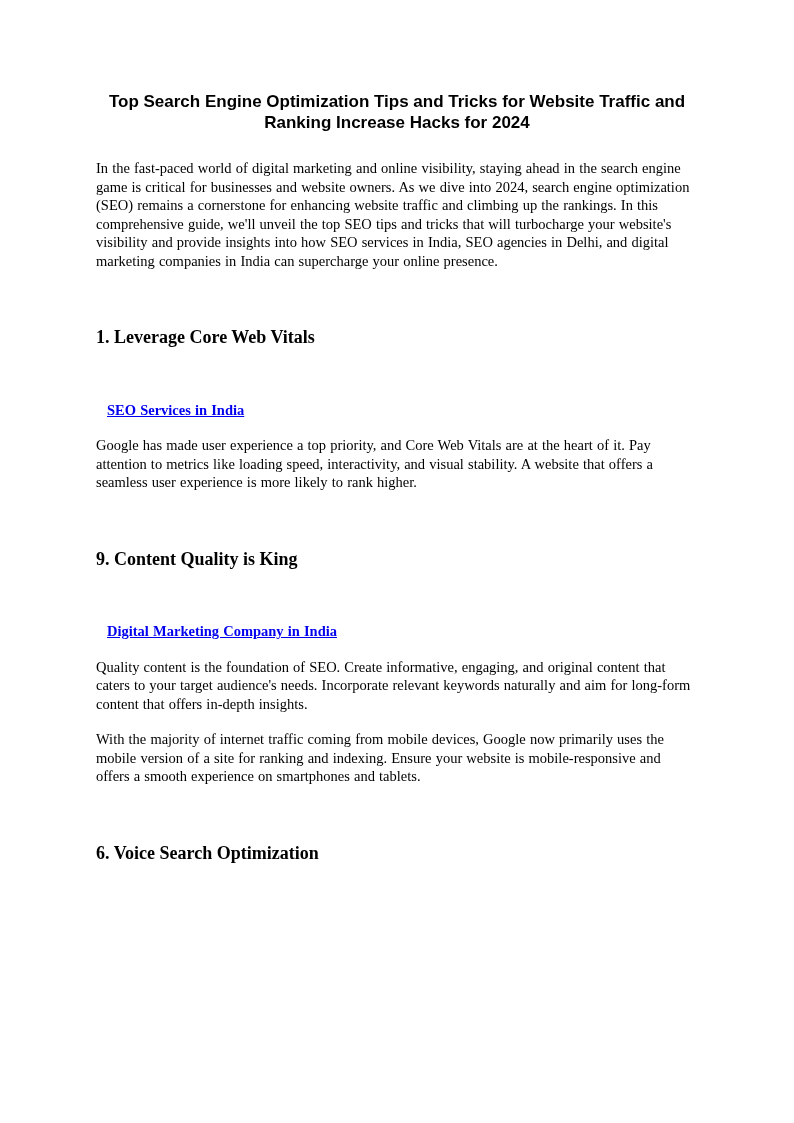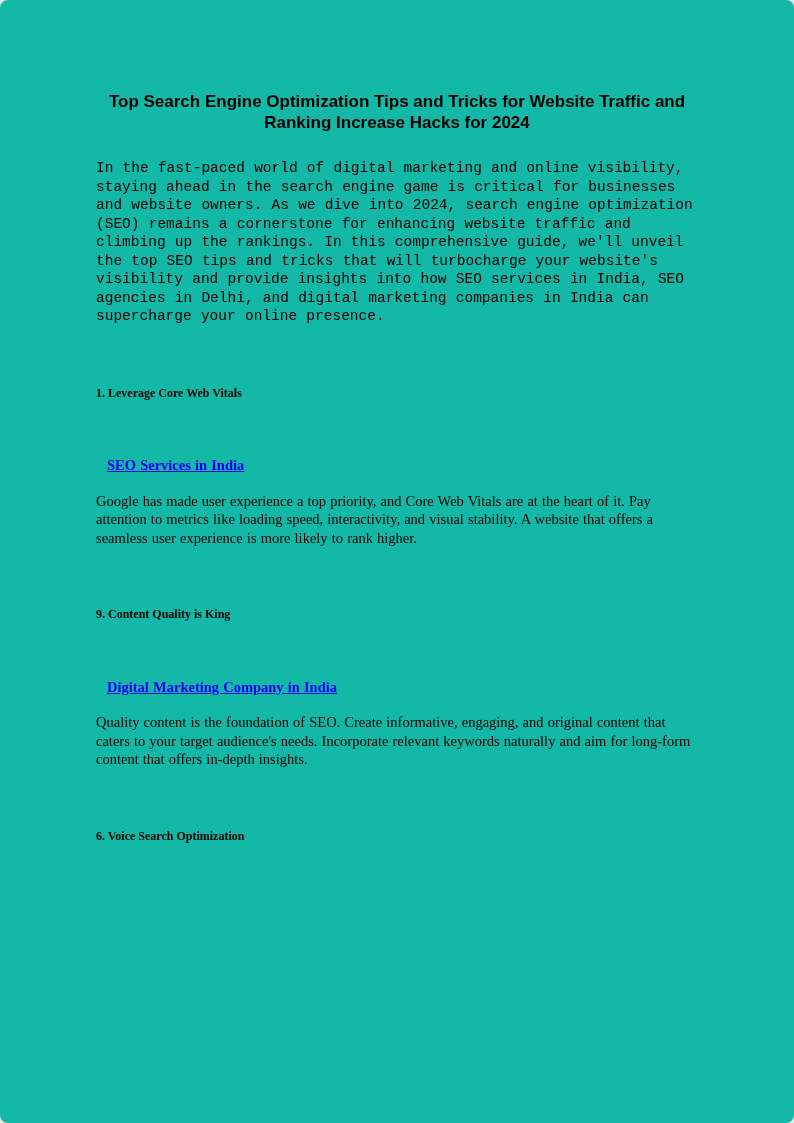--- a/index.html
+++ b/index.html
@@ -5,46 +5,44 @@
   html, body {
     margin: 0;
     padding: 0;
     background: #e8e8e8;
   }
   .page {
     position: relative;
     width: 794px;
     height: 1123px;
     margin: 0 auto;
-    background: #14b8a6;
+    background: #ffffff;
     box-sizing: border-box;
     padding: 91px 96px 0 96px;
     overflow: hidden;
     font-family: "Liberation Serif", serif;
     font-size: 14.5px;
     line-height: 18.5px;
     color: #000000;
-    border-radius: 8px;
   }
   .doc-title {
     font-family: "Liberation Sans", sans-serif;
     font-size: 17px;
     line-height: 21px;
     font-weight: bold;
     text-align: center;
     margin: 0;
     color: #000000;
   }
   .intro {
     margin: 26px 0 0 0;
-    font-family: Liberation Mono, monospace;
   }
   .section-heading {
     font-family: "Liberation Serif", serif;
-    font-size: 12px;
+    font-size: 18px;
     line-height: 18.5px;
     font-weight: bold;
     margin: 58px 0 0 0;
   }
   .link-line {
     margin: 54px 0 0 11px;
   }
   .doc-link {
     color: var(--link-color, #0000EE);
     font-weight: bold;
@@ -77,19 +75,20 @@
 
   <section>
     <h2 class="section-heading">9. Content Quality is King</h2>
     <p class="link-line">
       <a href="#" class="doc-link">Digital Marketing Company in India</a>
     </p>
     <p class="section-body">Quality content is the foundation of SEO. Create informative, engaging, and original content that caters to your target audience's needs. Incorporate relevant keywords naturally and aim for long-form content that offers in-depth insights.</p>
   </section>
 
   <section>
+    <p class="section-body">With the majority of internet traffic coming from mobile devices, Google now primarily uses the mobile version of a site for ranking and indexing. Ensure your website is mobile-responsive and offers a smooth experience on smartphones and tablets.</p>
   </section>
 
   <section>
     <h2 class="section-heading">6. Voice Search Optimization</h2>
   </section>
 
 </div>
 
 </body></html>

